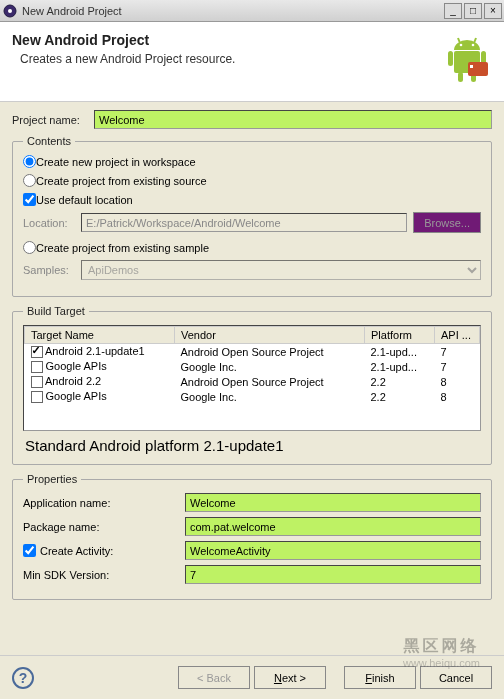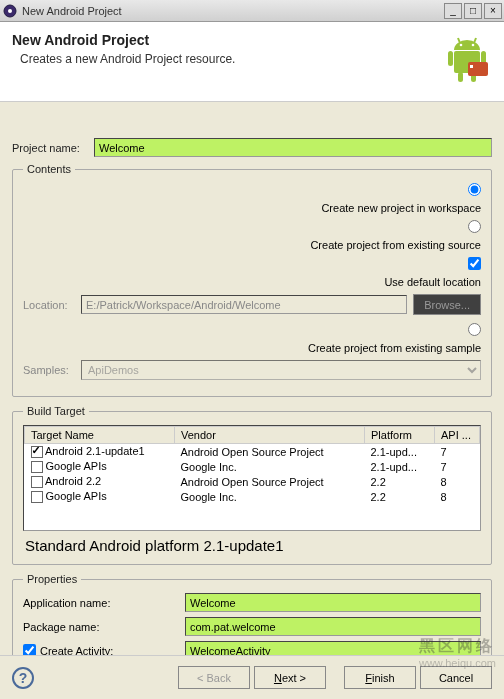--- a/index.html
+++ b/index.html
@@ -39,40 +39,40 @@
   position: relative;
   min-height: 80px;
 }
 .header-title { font-size: 14px; font-weight: bold; color: #222; margin-bottom: 4px; }
 .header-sub { font-size: 12px; color: #333; margin-left: 8px; }
 .header-icon {
   position: absolute; right: 12px; top: 10px;
   width: 50px; height: 60px;
 }
 .content { padding: 8px 12px 4px 12px; }
-.row { display: flex; align-items: center; margin-bottom: 6px; margin-top: 28px; }
+.row { display: flex; align-items: center; margin-bottom: 6px; }
 .label { font-size: 11px; color: #222; }
 .text-input {
   font-family: inherit; font-size: 11px;
   border: 1px inset #999; background: #bef264;
   padding: 2px 4px; height: 19px;
 }
 .text-input.disabled { background: #ece9d8; color: #888; }
 fieldset {
   border: 1px solid #aaa;
   border-radius: 2px;
   margin-bottom: 8px;
   padding: 8px 10px 10px 10px;
 }
 legend { font-size: 11px; padding: 0 4px; color: #222; }
-.radio-row, .check-row { display: flex; align-items: flex-end; margin-bottom: 6px; gap: 6px; flex-direction: column; }
+.radio-row, .check-row { display: flex; align-items: center; margin-bottom: 6px; gap: 0; }
 .radio, .checkbox { width: 13px; height: 13px; }
 .btn {
   border: 1px solid #888;
-  background: #404040;
+  background: #701a75;
   padding: 2px 10px;
   font-family: inherit; font-size: 11px;
   min-width: 60px; height: 21px;
   cursor: pointer;
 }
 .btn.disabled { color: #999; cursor: default; }
 .select {
   font-family: inherit; font-size: 11px;
   border: 1px inset #999; background: #ece9d8;
   height: 20px; padding: 1px 2px;
@@ -134,24 +134,24 @@
   min-width: 72px; height: 23px;
   border: 1px solid #888;
   background: #ece9d8;
   font-family: Liberation Sans, sans-serif; font-size: 11px;
   cursor: pointer;
 }
 .footer-btn.disabled { color: #999; cursor: default; }
 .underline { text-decoration: underline; }
 .watermark {
   position: absolute;
-  right: 8px; bottom: 30px;
+  right: 24px; bottom: 30px;
   opacity: 0.35;
   pointer-events: none;
-  text-align: left;
+  text-align: center;
 }
 .watermark .wm1 { font-size: 16px; font-weight: bold; color: #333; letter-spacing: 3px; }
 .watermark .wm2 { font-size: 11px; color: #555; }
 </style>
 </head>
 <body>
 
 <div class="titlebar">
   <span class="titlebar-icon">
     <svg width="14" height="14">

